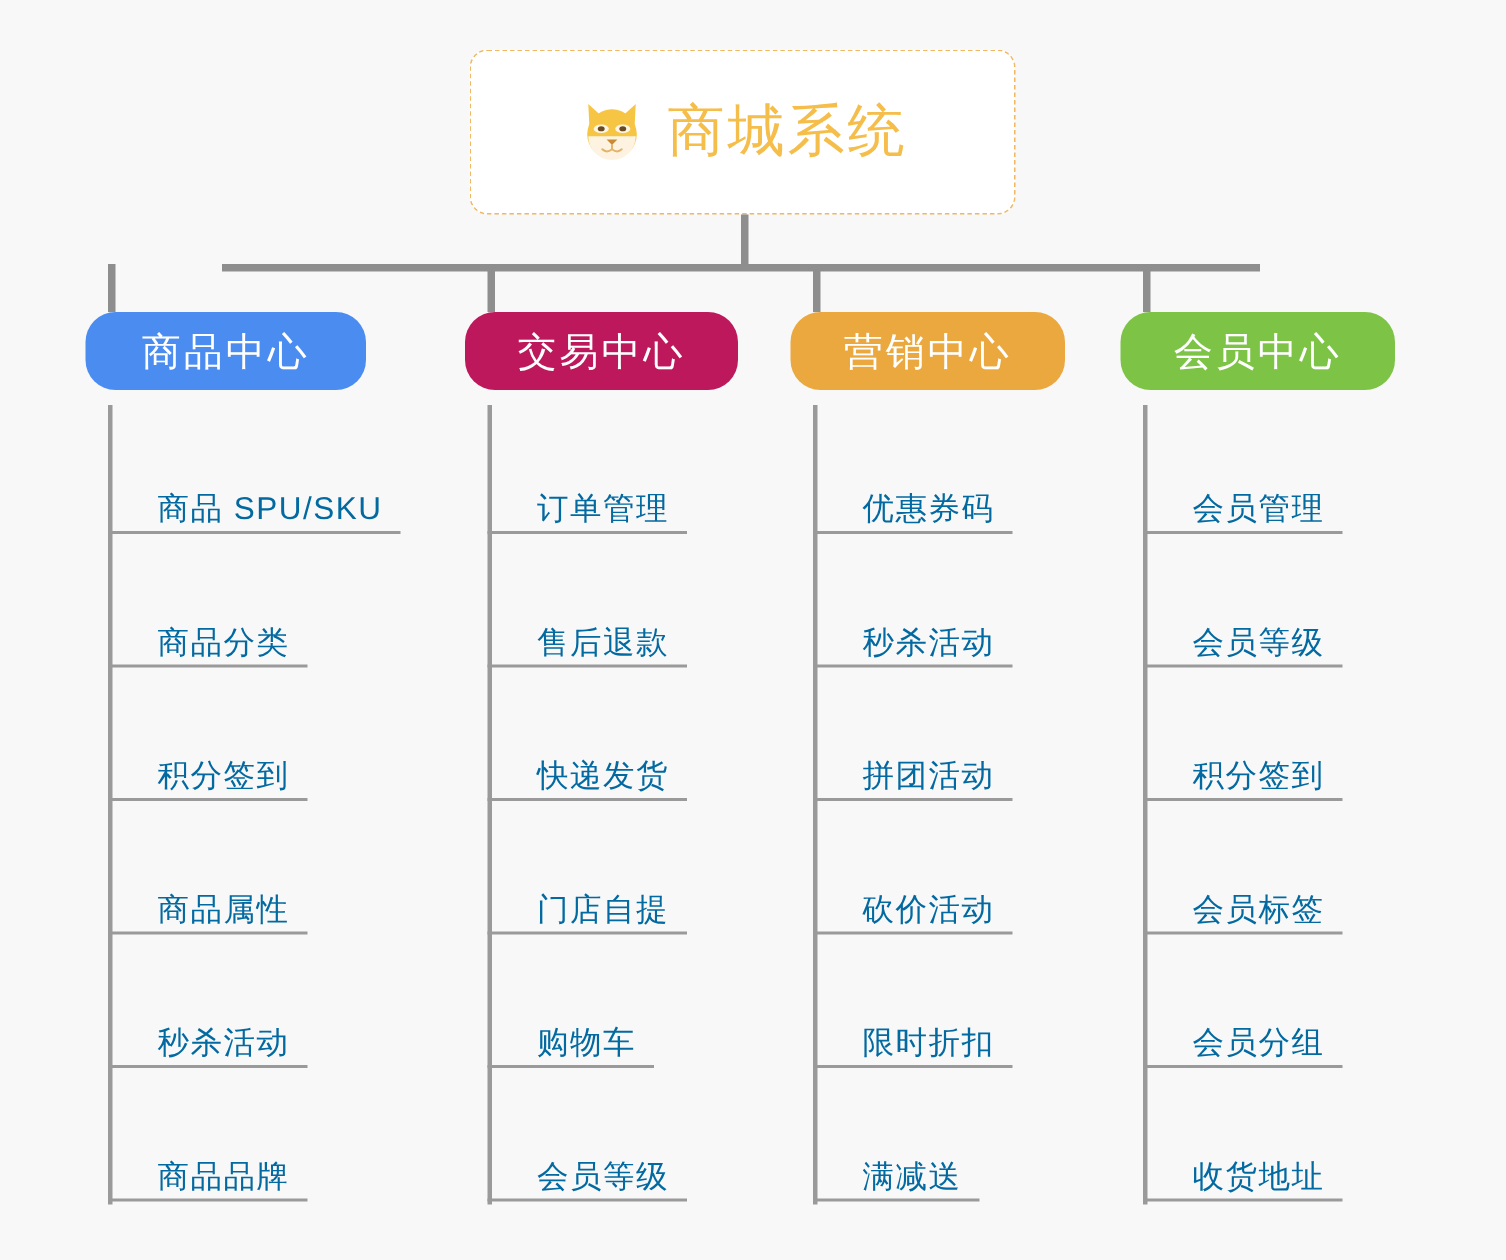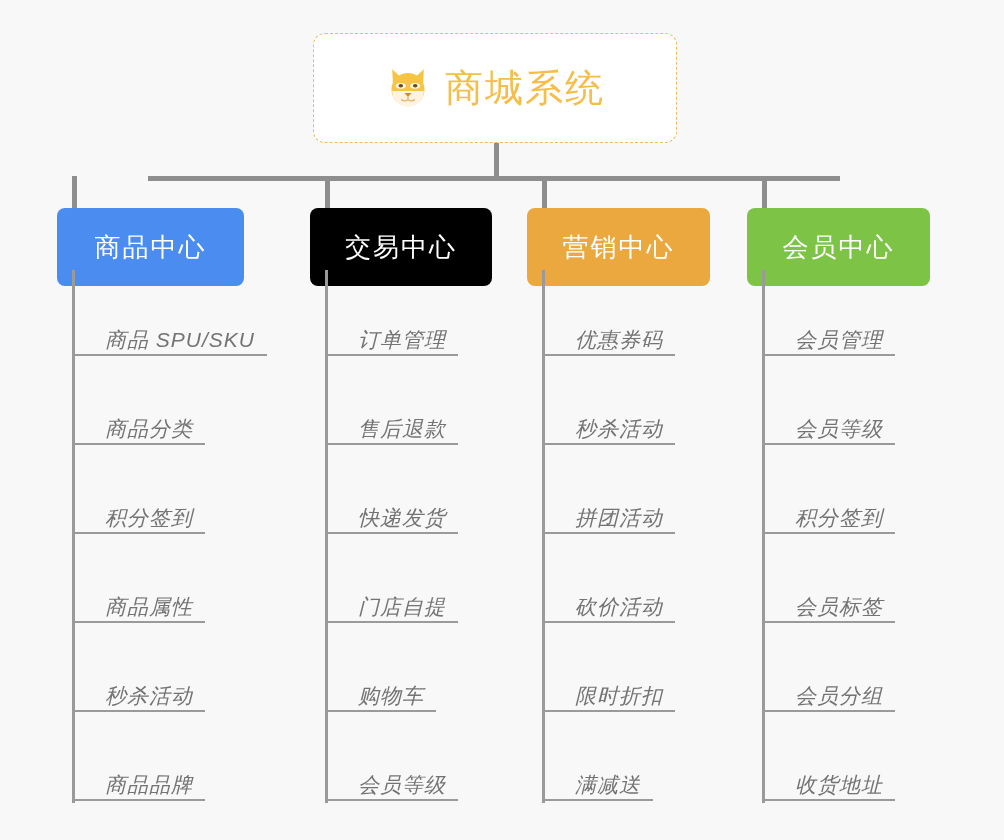--- a/index.html
+++ b/index.html
@@ -71,22 +71,22 @@
   .conn-drop {            
     width: 5px;
     height: 32px;
     top: 176px;
   }
 
   
   .cat-header {
     position: absolute;
     top: 208px;
-    height: 78px;
-    border-radius: 8px;
+    height: 52px;
+    border-radius: 20px;
     display: flex;
     align-items: center;
     justify-content: center;
     color: #ffffff;
     font-size: 26px;
     letter-spacing: 2px;
     box-sizing: border-box;
   }
 
   
@@ -98,25 +98,24 @@
   }
   .leaf {
     position: absolute;
     height: 0;
   }
   .leaf-label {
     position: absolute;
     left: 33px;
     bottom: 6px;
     font-size: 21px;
-    color: #737373;
+    color: #0369a1;
     white-space: nowrap;
     letter-spacing: 1px;
     line-height: 1;
-    font-style: italic;
   }
   .leaf-rule {
     position: absolute;
     left: 0;
     bottom: 0;
     height: 2px;
     background: #9a9a9a;
   }
 </style>
 </head>
@@ -171,21 +170,21 @@
       </div>
       <div class="leaf" style="left: 72px; top: 712px;">
         <span class="leaf-label" style="left: 33px;">秒杀活动</span>
         <div class="leaf-rule" style="width: 133px;"></div>
       </div>
       <div class="leaf" style="left: 72px; top: 801px;">
         <span class="leaf-label" style="left: 33px;">商品品牌</span>
         <div class="leaf-rule" style="width: 133px;"></div>
       </div>
       <div class="conn conn-drop" style="left: 325px;"></div>
-      <div class="cat-header" style="left: 310px; width: 182px; background: #000000;">
+      <div class="cat-header" style="left: 310px; width: 182px; background: #be185d;">
         <span>交易中心</span>
       </div>
       <div class="branch-trunk" style="left: 325px; height: 533px;"></div>
       <div class="leaf" style="left: 325px; top: 356px;">
         <span class="leaf-label" style="left: 33px;">订单管理</span>
         <div class="leaf-rule" style="width: 133px;"></div>
       </div>
       <div class="leaf" style="left: 325px; top: 445px;">
         <span class="leaf-label" style="left: 33px;">售后退款</span>
         <div class="leaf-rule" style="width: 133px;"></div>

